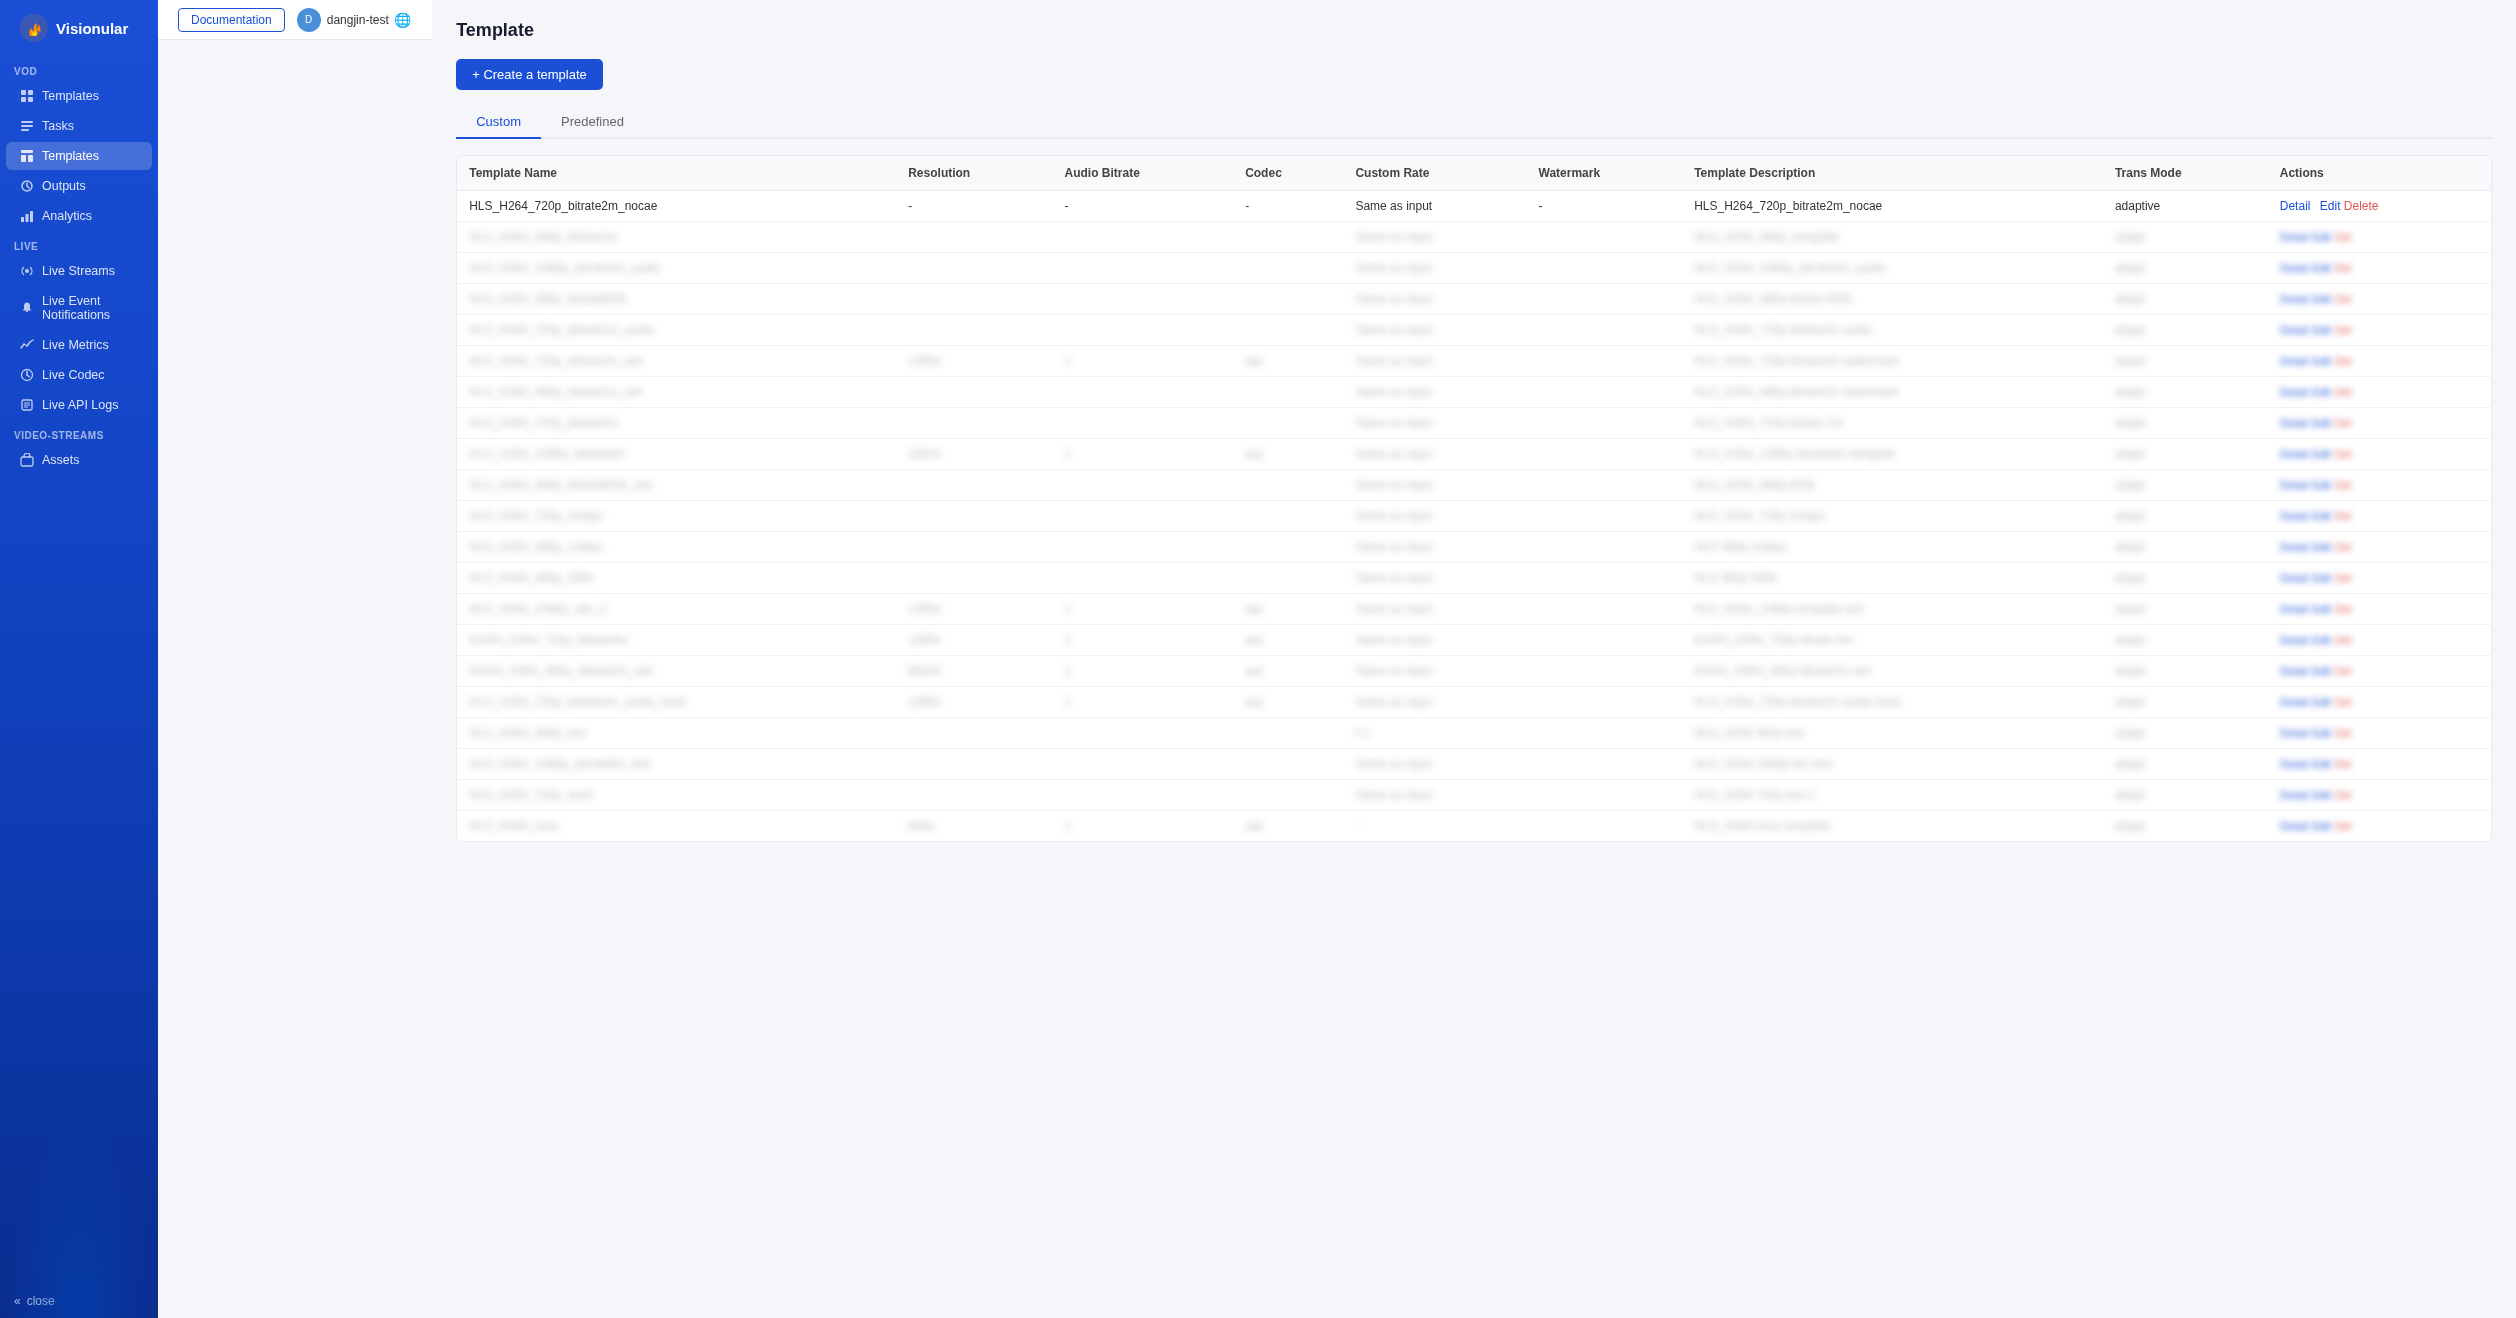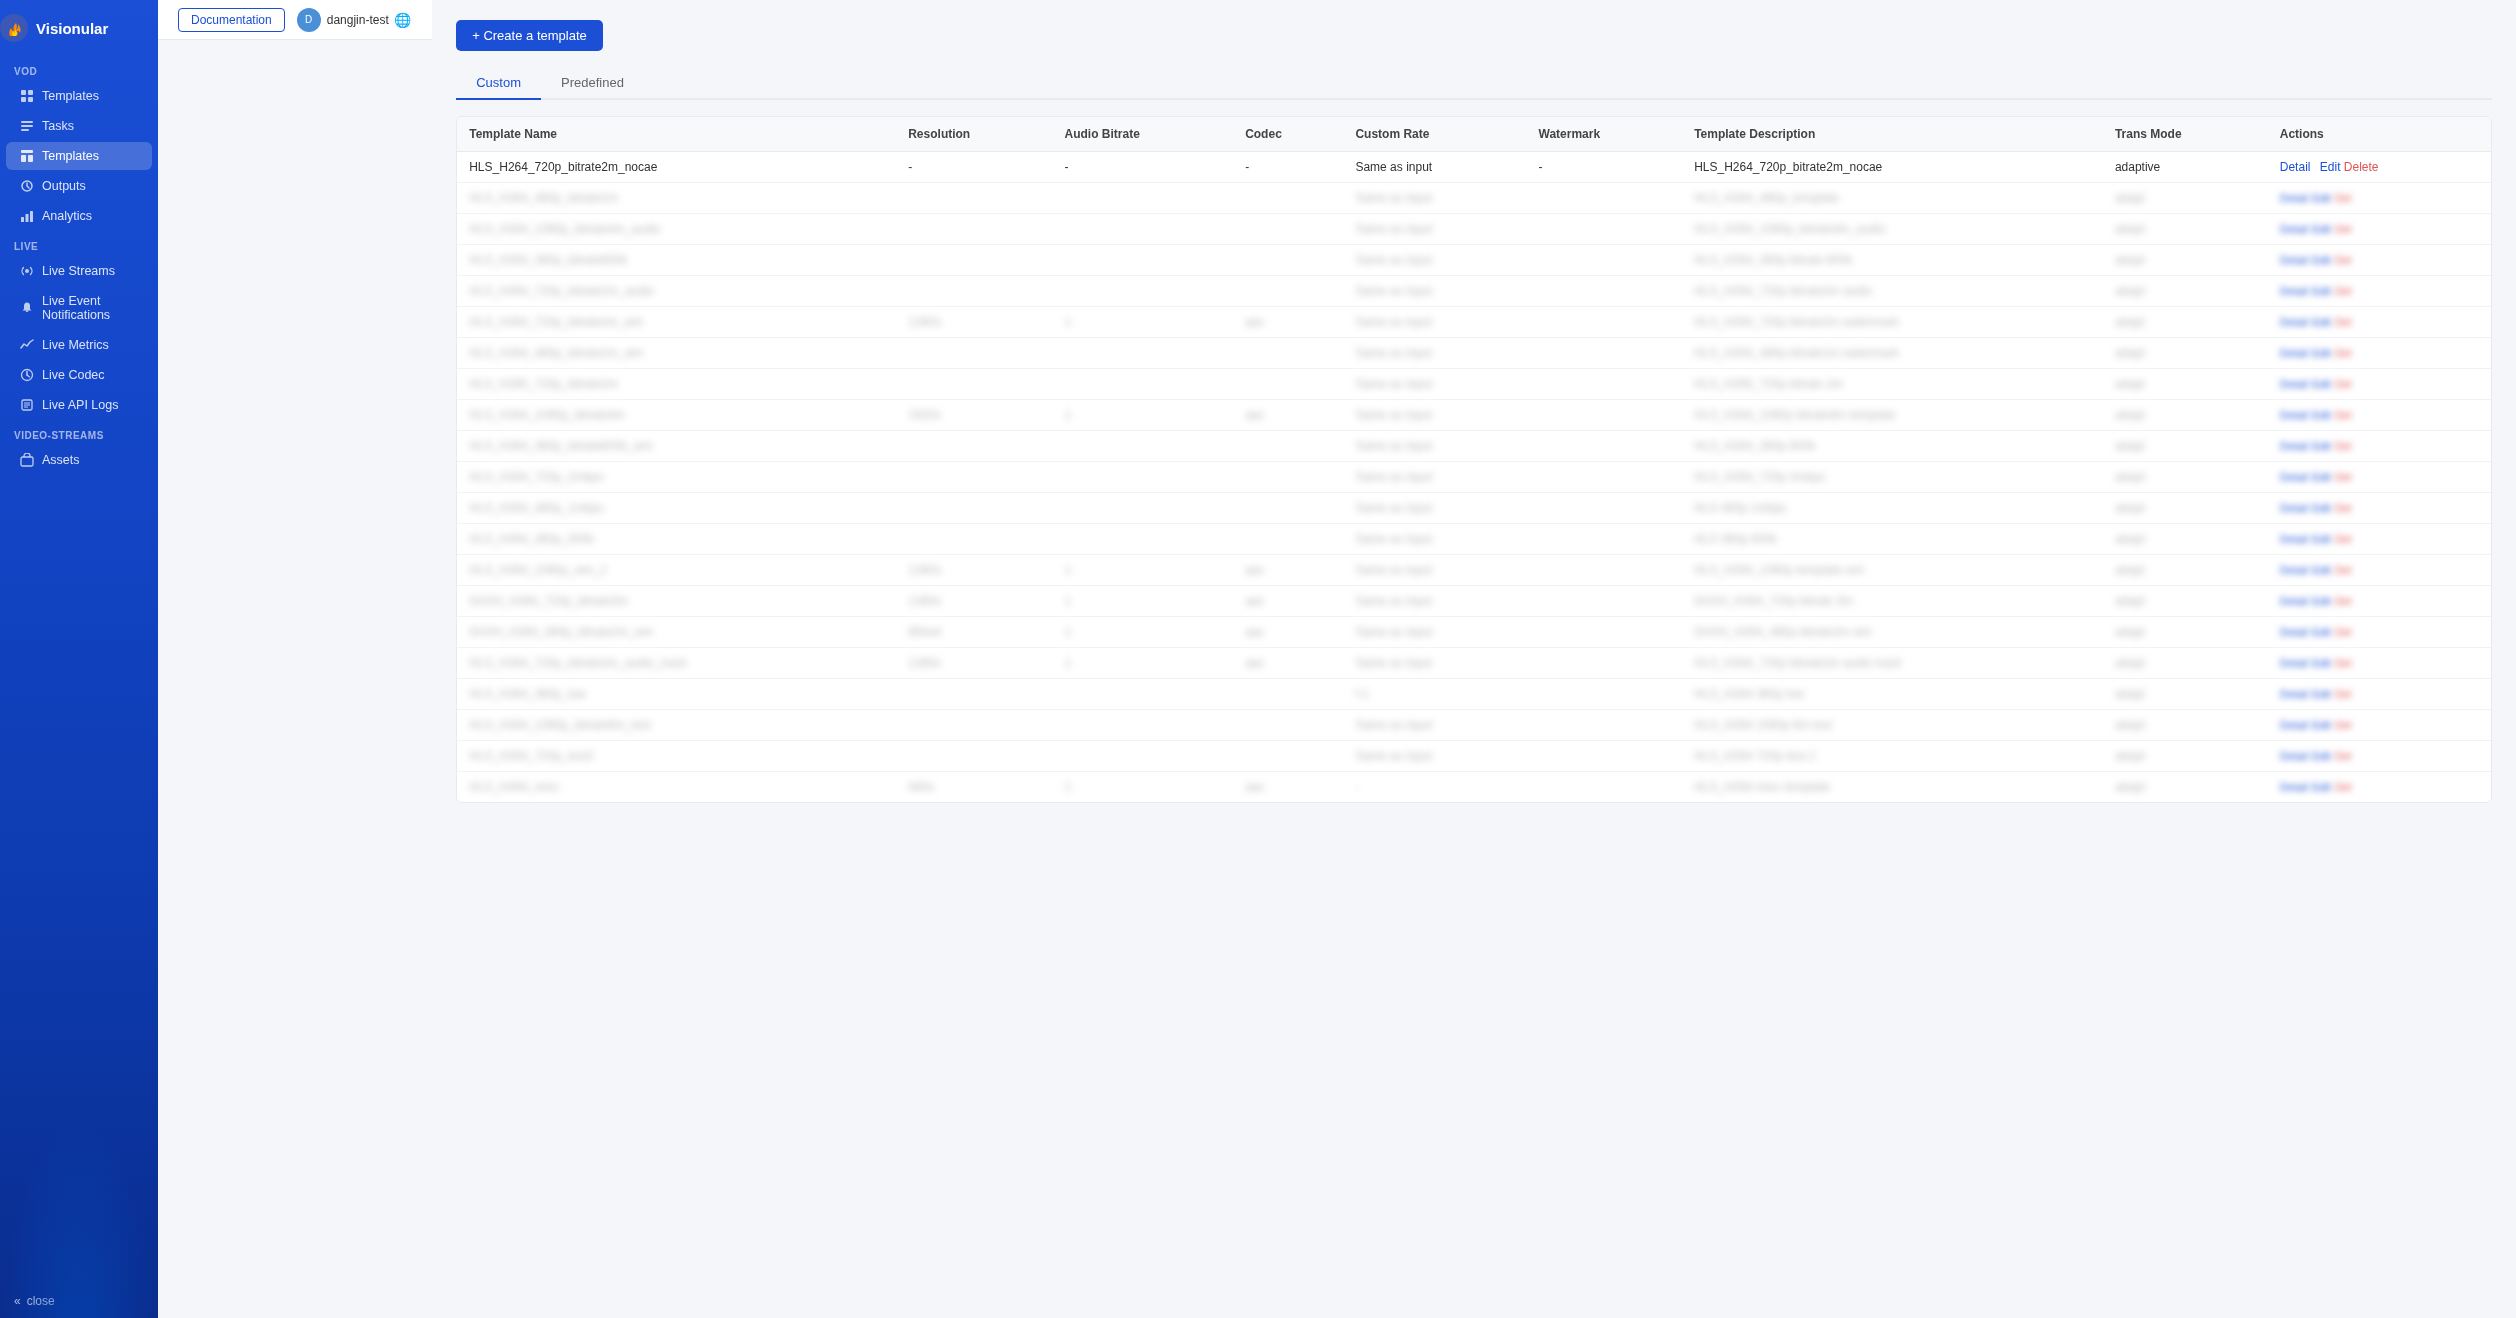--- a/index.html
+++ b/index.html
@@ -22,21 +22,21 @@
       position: absolute;
       bottom: 0; left: 0; right: 0;
       height: 200px;
       background: radial-gradient(ellipse at 50% 120%, rgba(0,80,200,0.5) 0%, transparent 70%);
       pointer-events: none;
     }
 
     .logo-area {
       display: flex;
       align-items: center;
-      padding: 14px 0;
+      padding: 14px 20px;
       gap: 8px;
     }
     .logo-icon {
       width: 28px;
       height: 28px;
     }
     .logo-text {
       font-size: 15px;
       font-weight: 700;
       color: #fff;
@@ -348,20 +348,21 @@
   <div class="topbar">
     <button class="doc-btn">Documentation</button>
     <div class="user-area">
       <div class="user-avatar">D</div>
       <span>dangjin-test</span>
       <span class="globe-icon">🌐</span>
     </div>
   </div>
 
   <div class="page-content">
+    <h1 class="page-title">Template</h1>
 
     <button class="create-btn">+ Create a template</button>
 
     
     <div class="tabs">
       <div class="tab active">
         <span>Custom</span>
       </div>
       <div class="tab">
         <span>Predefined</span>

